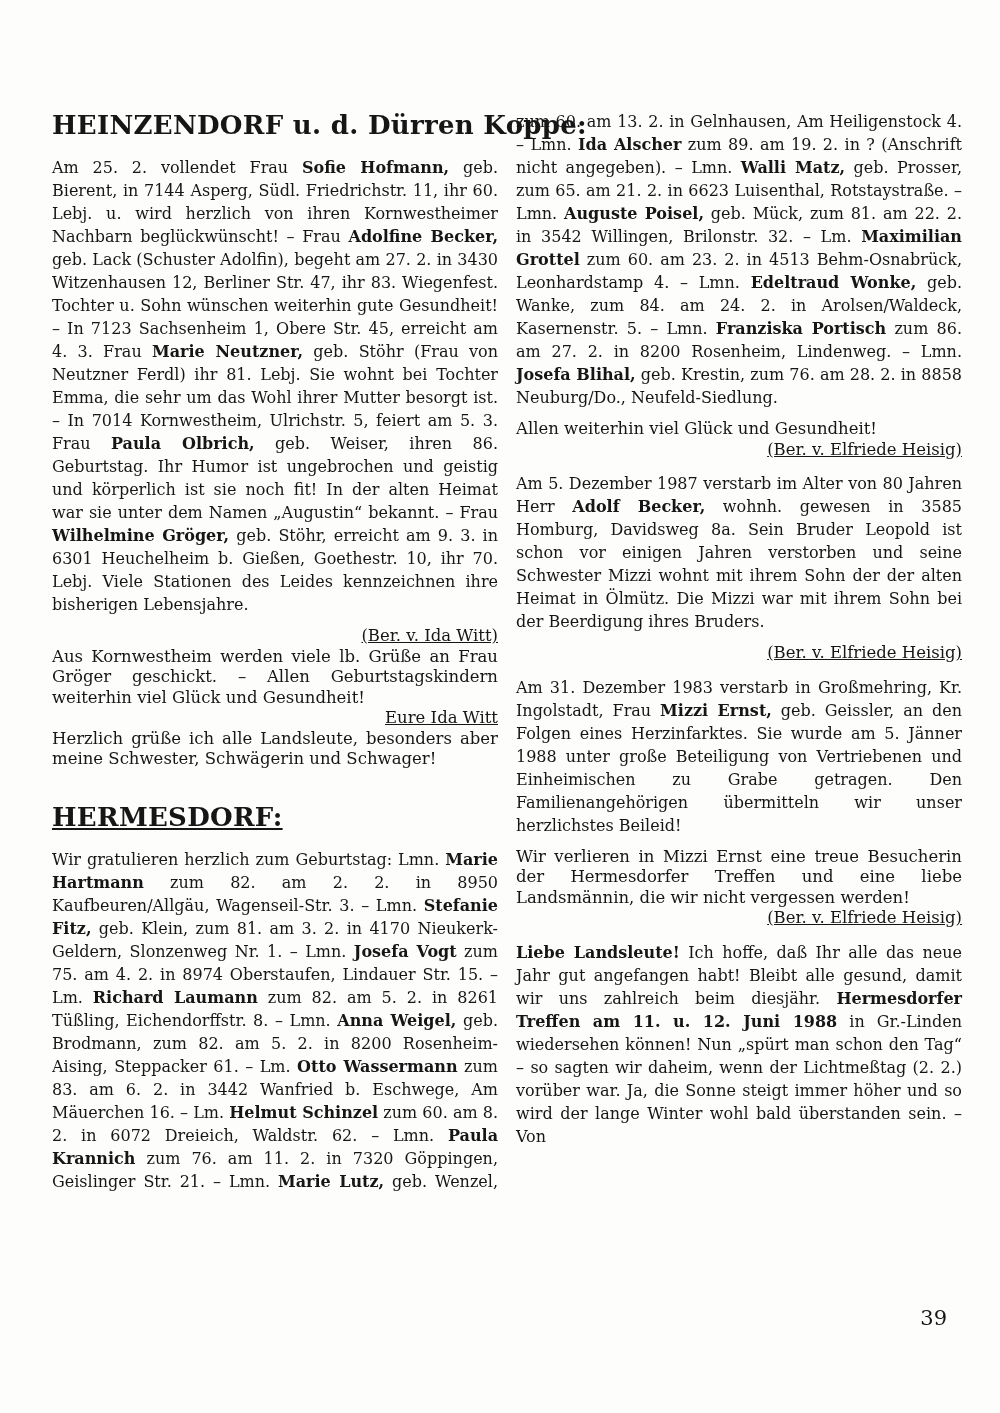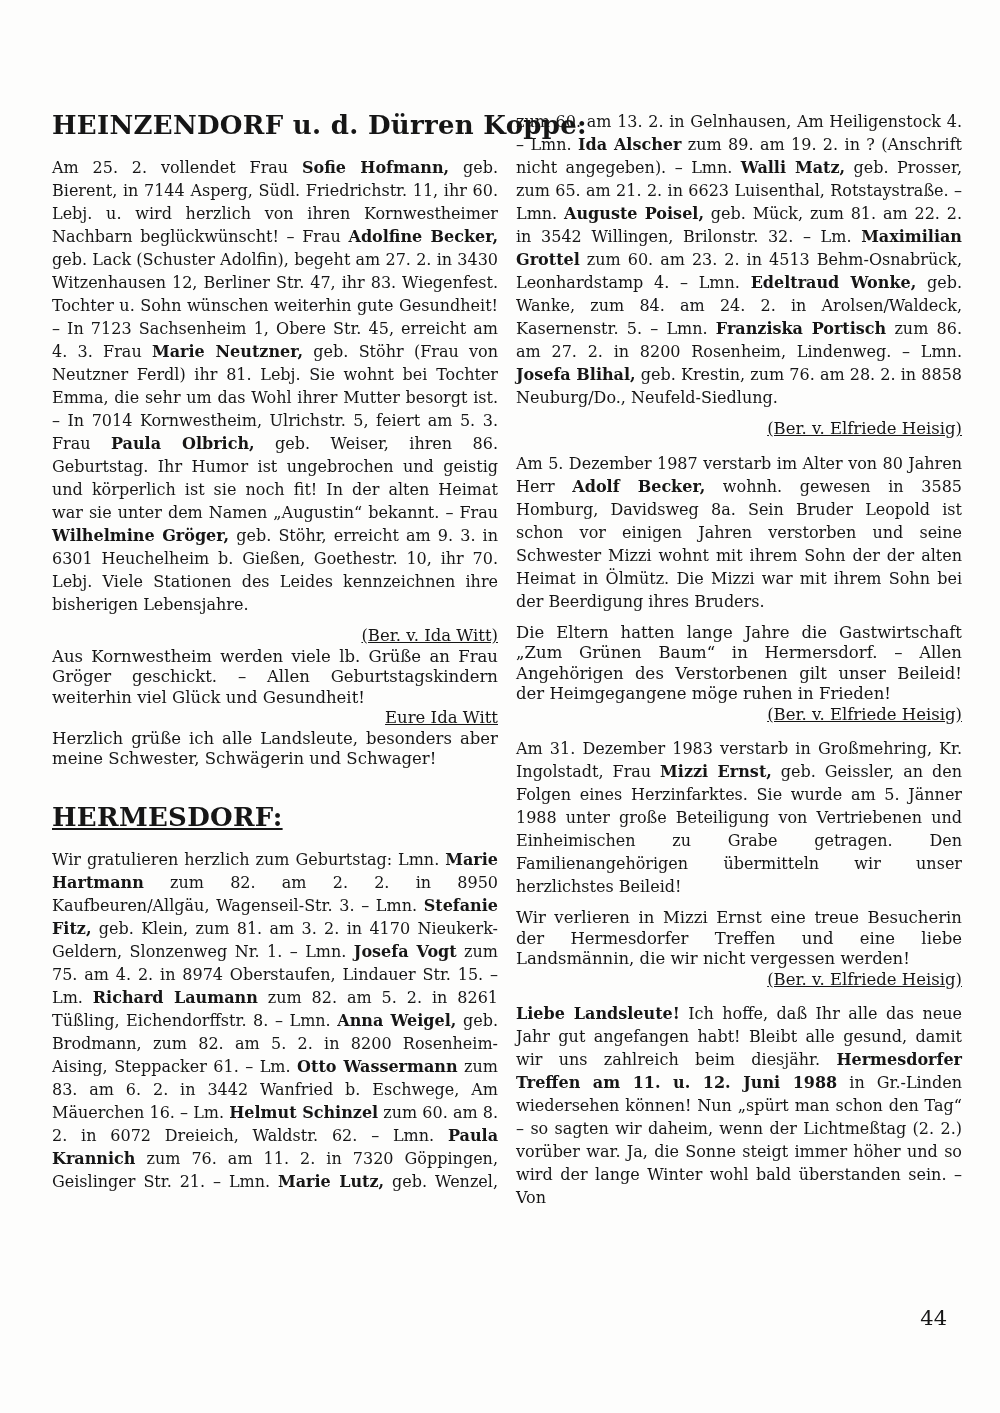--- a/index.html
+++ b/index.html
@@ -67,31 +67,31 @@
           <div class="note-line align-right">Eure Ida Witt</div>
           <div class="note-line align-justify">Herzlich grüße ich alle Landsleute, besonders aber meine Schwester, Schwägerin und Schwager!</div>
         </div>
       <div class="section-heading heading-2">HERMESDORF:</div>
       <p class="body-para cont"><span>Wir gratulieren herzlich zum Geburtstag: Lmn. </span><span class="b">Marie Hartmann</span><span> zum 82. am 2. 2. in 8950 Kaufbeuren/Allgäu, Wagenseil-Str. 3. – Lmn. </span><span class="b">Stefanie Fitz,</span><span> geb. Klein, zum 81. am 3. 2. in 4170 Nieukerk-Geldern, Slonzenweg Nr. 1. – Lmn. </span><span class="b">Josefa Vogt</span><span> zum 75. am 4. 2. in 8974 Oberstaufen, Lindauer Str. 15. – Lm. </span><span class="b">Richard Laumann</span><span> zum 82. am 5. 2. in 8261 Tüßling, Eichendorffstr. 8. – Lmn. </span><span class="b">Anna Weigel,</span><span> geb. Brodmann, zum 82. am 5. 2. in 8200 Rosenheim-Aising, Steppacker 61. – Lm. </span><span class="b">Otto Wassermann</span><span> zum 83. am 6. 2. in 3442 Wanfried b. Eschwege, Am Mäuerchen 16. – Lm. </span><span class="b">Helmut Schinzel</span><span> zum 60. am 8. 2. in 6072 Dreieich, Waldstr. 62. – Lmn. </span><span class="b">Paula Krannich</span><span> zum 76. am 11. 2. in 7320 Göppingen, Geislinger Str. 21. – Lmn. </span><span class="b">Marie Lutz,</span><span> geb. Wenzel,</span></p>
     </div>
 
     <div class="col">
       <p class="body-para"><span>zum 60. am 13. 2. in Gelnhausen, Am Heiligenstock 4. – Lmn. </span><span class="b">Ida Alscher</span><span> zum 89. am 19. 2. in ? (Anschrift nicht angegeben). – Lmn. </span><span class="b">Walli Matz,</span><span> geb. Prosser, zum 65. am 21. 2. in 6623 Luisenthal, Rotstaystraße. – Lmn. </span><span class="b">Auguste Poisel,</span><span> geb. Mück, zum 81. am 22. 2. in 3542 Willingen, Brilonstr. 32. – Lm. </span><span class="b">Maximilian Grottel</span><span> zum 60. am 23. 2. in 4513 Behm-Osnabrück, Leonhardstamp 4. – Lmn. </span><span class="b">Edeltraud Wonke,</span><span> geb. Wanke, zum 84. am 24. 2. in Arolsen/Waldeck, Kasernenstr. 5. – Lmn. </span><span class="b">Franziska Portisch</span><span> zum 86. am 27. 2. in 8200 Rosenheim, Lindenweg. – Lmn. </span><span class="b">Josefa Blihal,</span><span> geb. Krestin, zum 76. am 28. 2. in 8858 Neuburg/Do., Neufeld-Siedlung.</span></p>
       <div class="note">
+          <div class="note-line align-justify">Allen weiterhin viel Glück und Gesundheit!</div>
           <div class="note-line align-right">(Ber. v. Elfriede Heisig)</div>
         </div>
       <p class="body-para"><span>Am 5. Dezember 1987 verstarb im Alter von 80 Jahren Herr </span><span class="b">Adolf Becker,</span><span> wohnh. gewesen in 3585 Homburg, Davidsweg 8a. Sein Bruder Leopold ist schon vor einigen Jahren verstorben und seine Schwester Mizzi wohnt mit ihrem Sohn der der alten Heimat in Ölmütz. Die Mizzi war mit ihrem Sohn bei der Beerdigung ihres Bruders.</span></p>
       <div class="note">
-          <div class="note-line align-justify">Die Eltern hatten lange Jahre die Gastwirtschaft „Zum Grünen Baum“ in Hermersdorf. – Allen Angehörigen des Verstorbenen gilt unser Beileid! der Heimgegangene möge ruhen in Frieden!</div>
           <div class="note-line align-right">(Ber. v. Elfriede Heisig)</div>
         </div>
       <p class="body-para"><span>Am 31. Dezember 1983 verstarb in Großmehring, Kr. Ingolstadt, Frau </span><span class="b">Mizzi Ernst,</span><span> geb. Geissler, an den Folgen eines Herzinfarktes. Sie wurde am 5. Jänner 1988 unter große Beteiligung von Vertriebenen und Einheimischen zu Grabe getragen. Den Familienangehörigen übermitteln wir unser herzlichstes Beileid!</span></p>
       <div class="note">
           <div class="note-line align-justify">Wir verlieren in Mizzi Ernst eine treue Besucherin der Hermesdorfer Treffen und eine liebe Landsmännin, die wir nicht vergessen werden!</div>
           <div class="note-line align-right">(Ber. v. Elfriede Heisig)</div>
         </div>
       <p class="body-para cont"><span class="b">Liebe Landsleute!</span><span> Ich hoffe, daß Ihr alle das neue Jahr gut angefangen habt! Bleibt alle gesund, damit wir uns zahlreich beim diesjähr. </span><span class="b">Hermesdorfer Treffen am 11. u. 12. Juni 1988</span><span> in Gr.-Linden wiedersehen können! Nun „spürt man schon den Tag“ – so sagten wir daheim, wenn der Lichtmeßtag (2. 2.) vorüber war. Ja, die Sonne steigt immer höher und so wird der lange Winter wohl bald überstanden sein. – Von</span></p>
     </div>
 
   </div>
 
-  <div class="page-number">44</div>
+  <div class="page-number">39</div>
 </div>
 
 </body></html>

